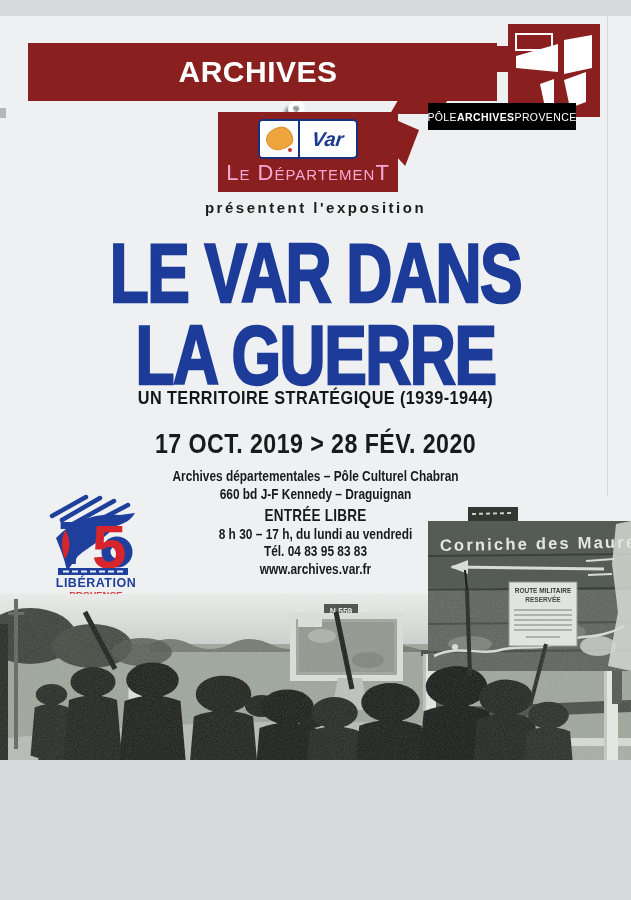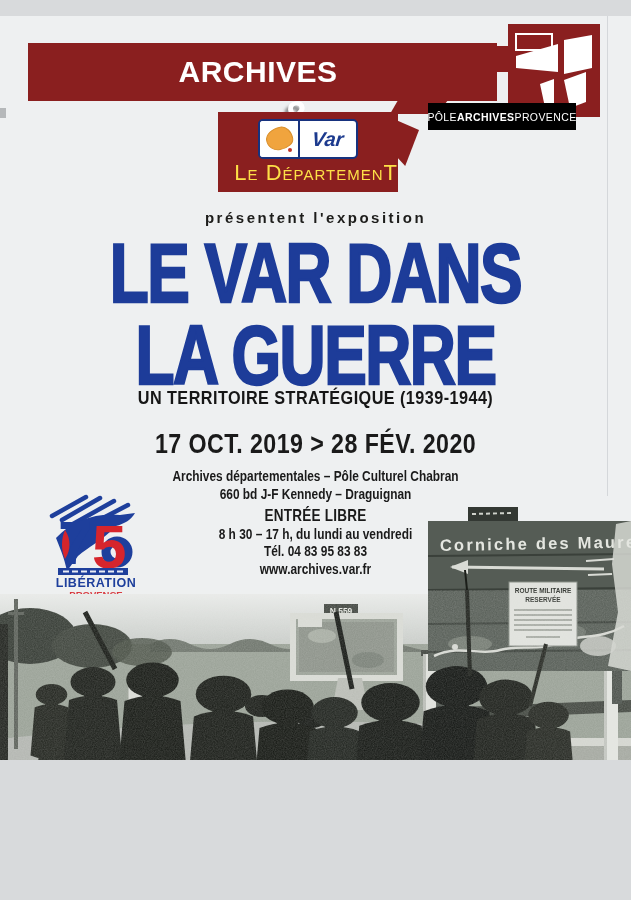--- a/index.html
+++ b/index.html
@@ -29,23 +29,23 @@
             clip-path:polygon(0 0,100% 22%,40% 100%,0 78%);}
   .var-plate{position:absolute;left:40px;top:7px;width:100px;height:40px;background:#fff;
              border:2px solid #17327e;border-radius:5px;display:flex;overflow:hidden;}
   .var-cell-l{width:42%;border-right:2px solid #17327e;position:relative;background:#fff;}
   .var-blob{position:absolute;left:6px;top:6px;width:27px;height:23px;background:#f0a43e;
             border:1px solid #d98f2b;border-radius:60% 40% 55% 45%/50% 60% 40% 50%;
             transform:rotate(-10deg);}
   .var-dot{position:absolute;right:6px;bottom:5px;width:4px;height:4px;background:#c23328;border-radius:50%;}
   .var-cell-r{flex:1;display:flex;align-items:center;justify-content:center;}
   .var-word{color:#1c3a8e;font-weight:bold;font-style:italic;font-size:20px;transform:skewX(-6deg);}
-  #departement{position:absolute;left:0;top:48px;width:100%;text-align:right;color:#fde047;
+  #departement{position:absolute;left:0;top:48px;width:100%;text-align:center;color:#f9a8d4;
                font-variant:small-caps;font-size:22px;letter-spacing:1px;}
-  #presents{top:193px;font-size:15px;font-weight:bold;letter-spacing:2.5px;color:#1d1d1b;}
+  #presents{top:183px;font-size:15px;font-weight:bold;letter-spacing:2.5px;color:#1d1d1b;}
 
   
   #title{top:216px;color:#1d3c99;font-weight:bold;font-size:84px;line-height:.98;
          letter-spacing:-2px;transform:scaleX(.76);-webkit-text-stroke:2.5px #1d3c99;}
   #subtitle{top:372px;color:#161616;font-weight:bold;font-size:18px;transform:scaleX(.9);
             letter-spacing:.5px;}
   #dates{top:413px;color:#1a1a1a;font-weight:bold;font-size:27px;transform:scaleX(.86);
          letter-spacing:.5px;}
   #info{top:452px;color:#1a1a1a;font-weight:bold;font-size:14.5px;line-height:1.22;
         transform:scaleX(.82);}

